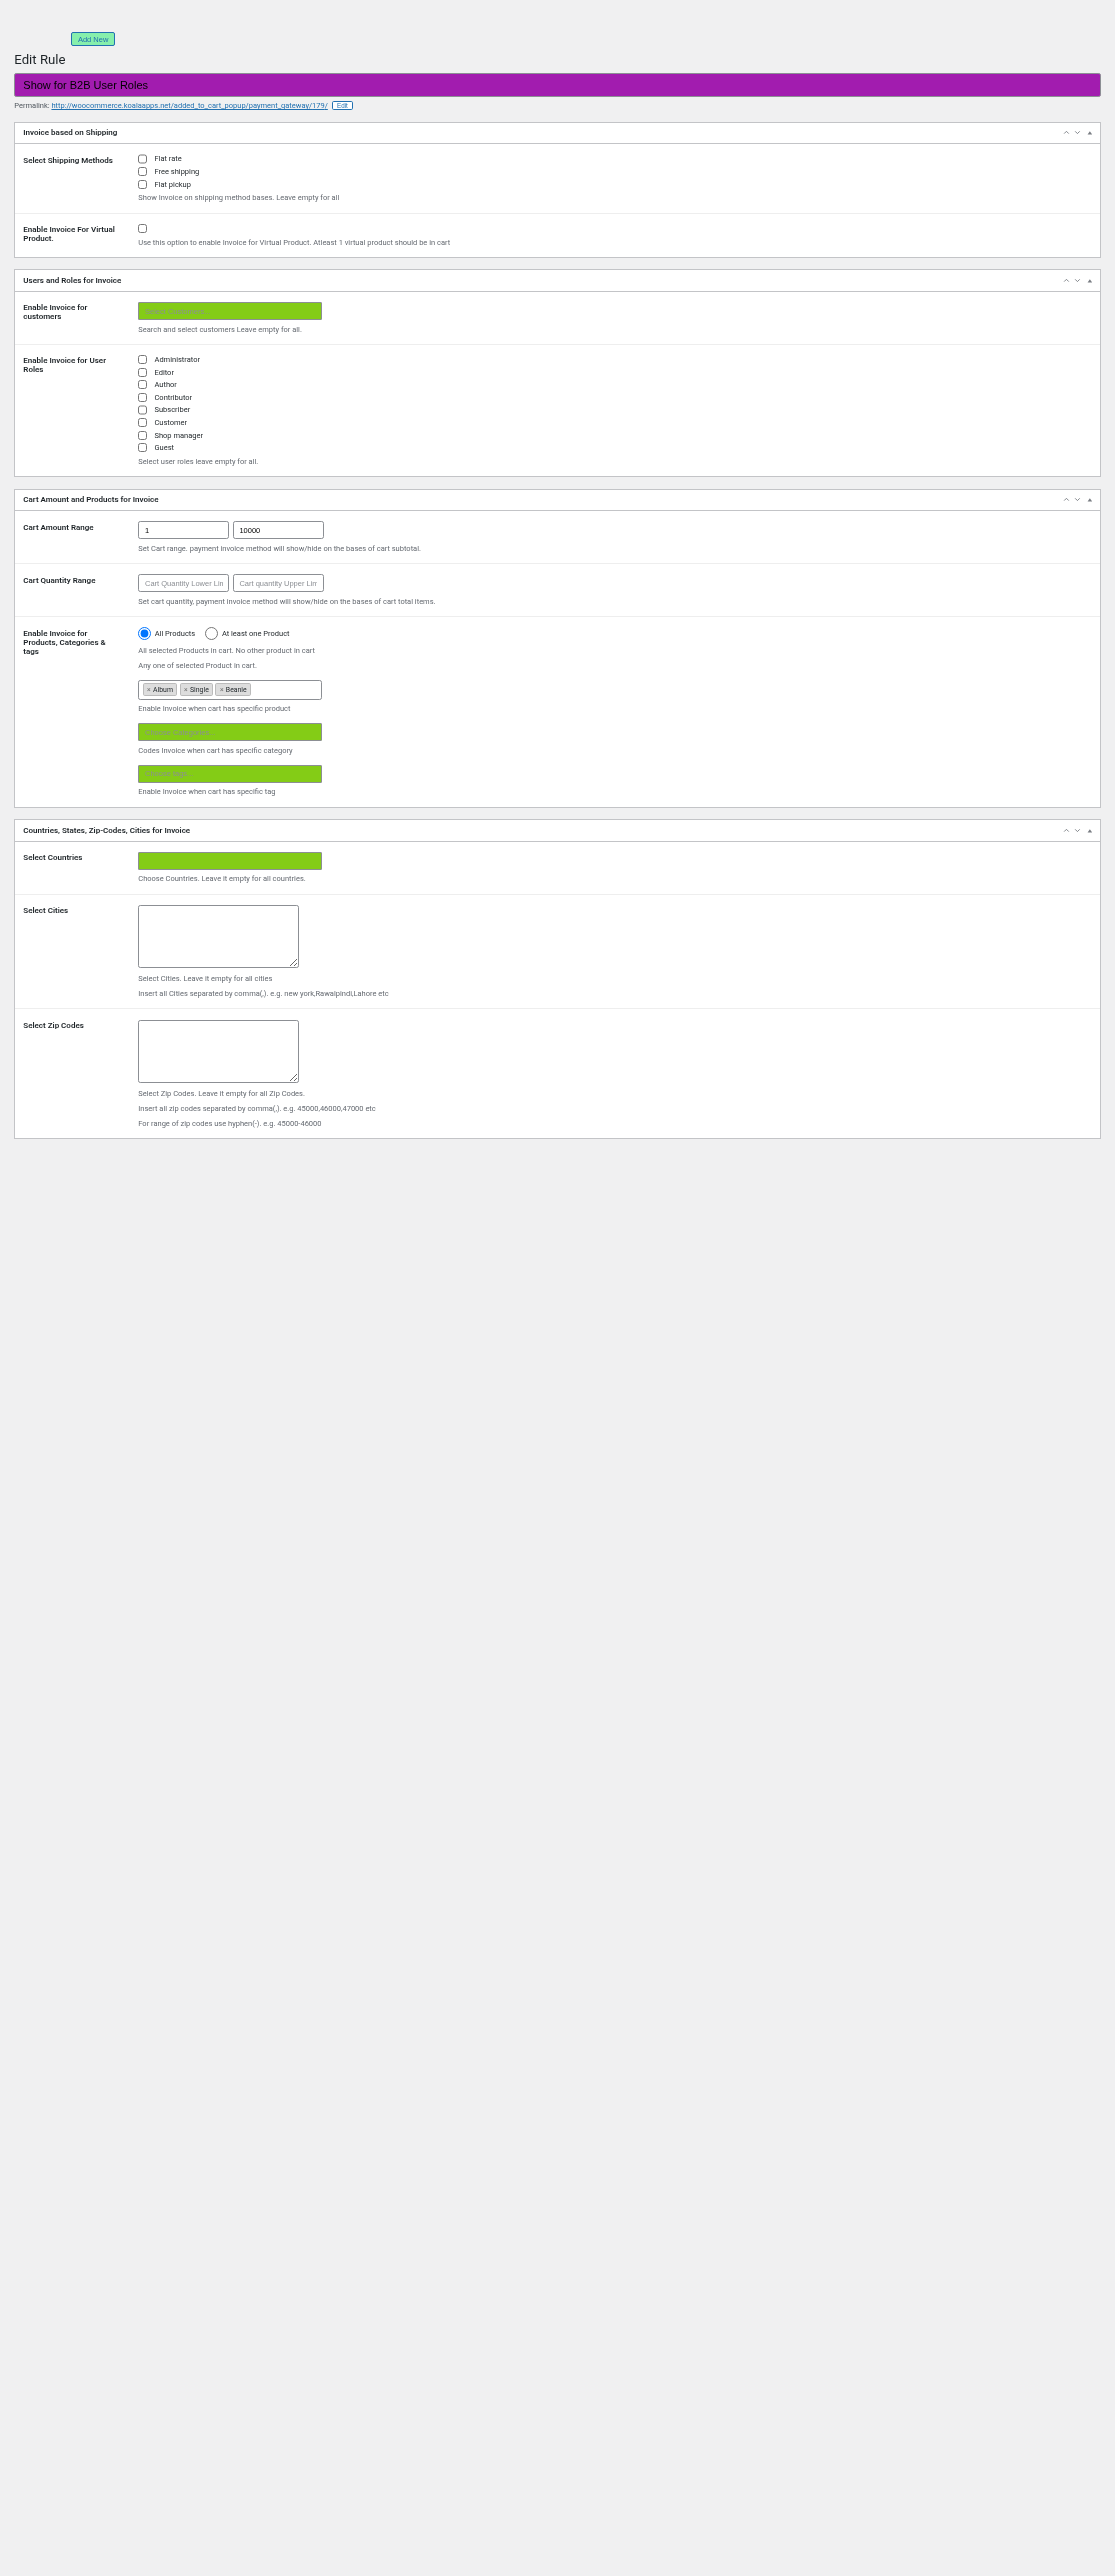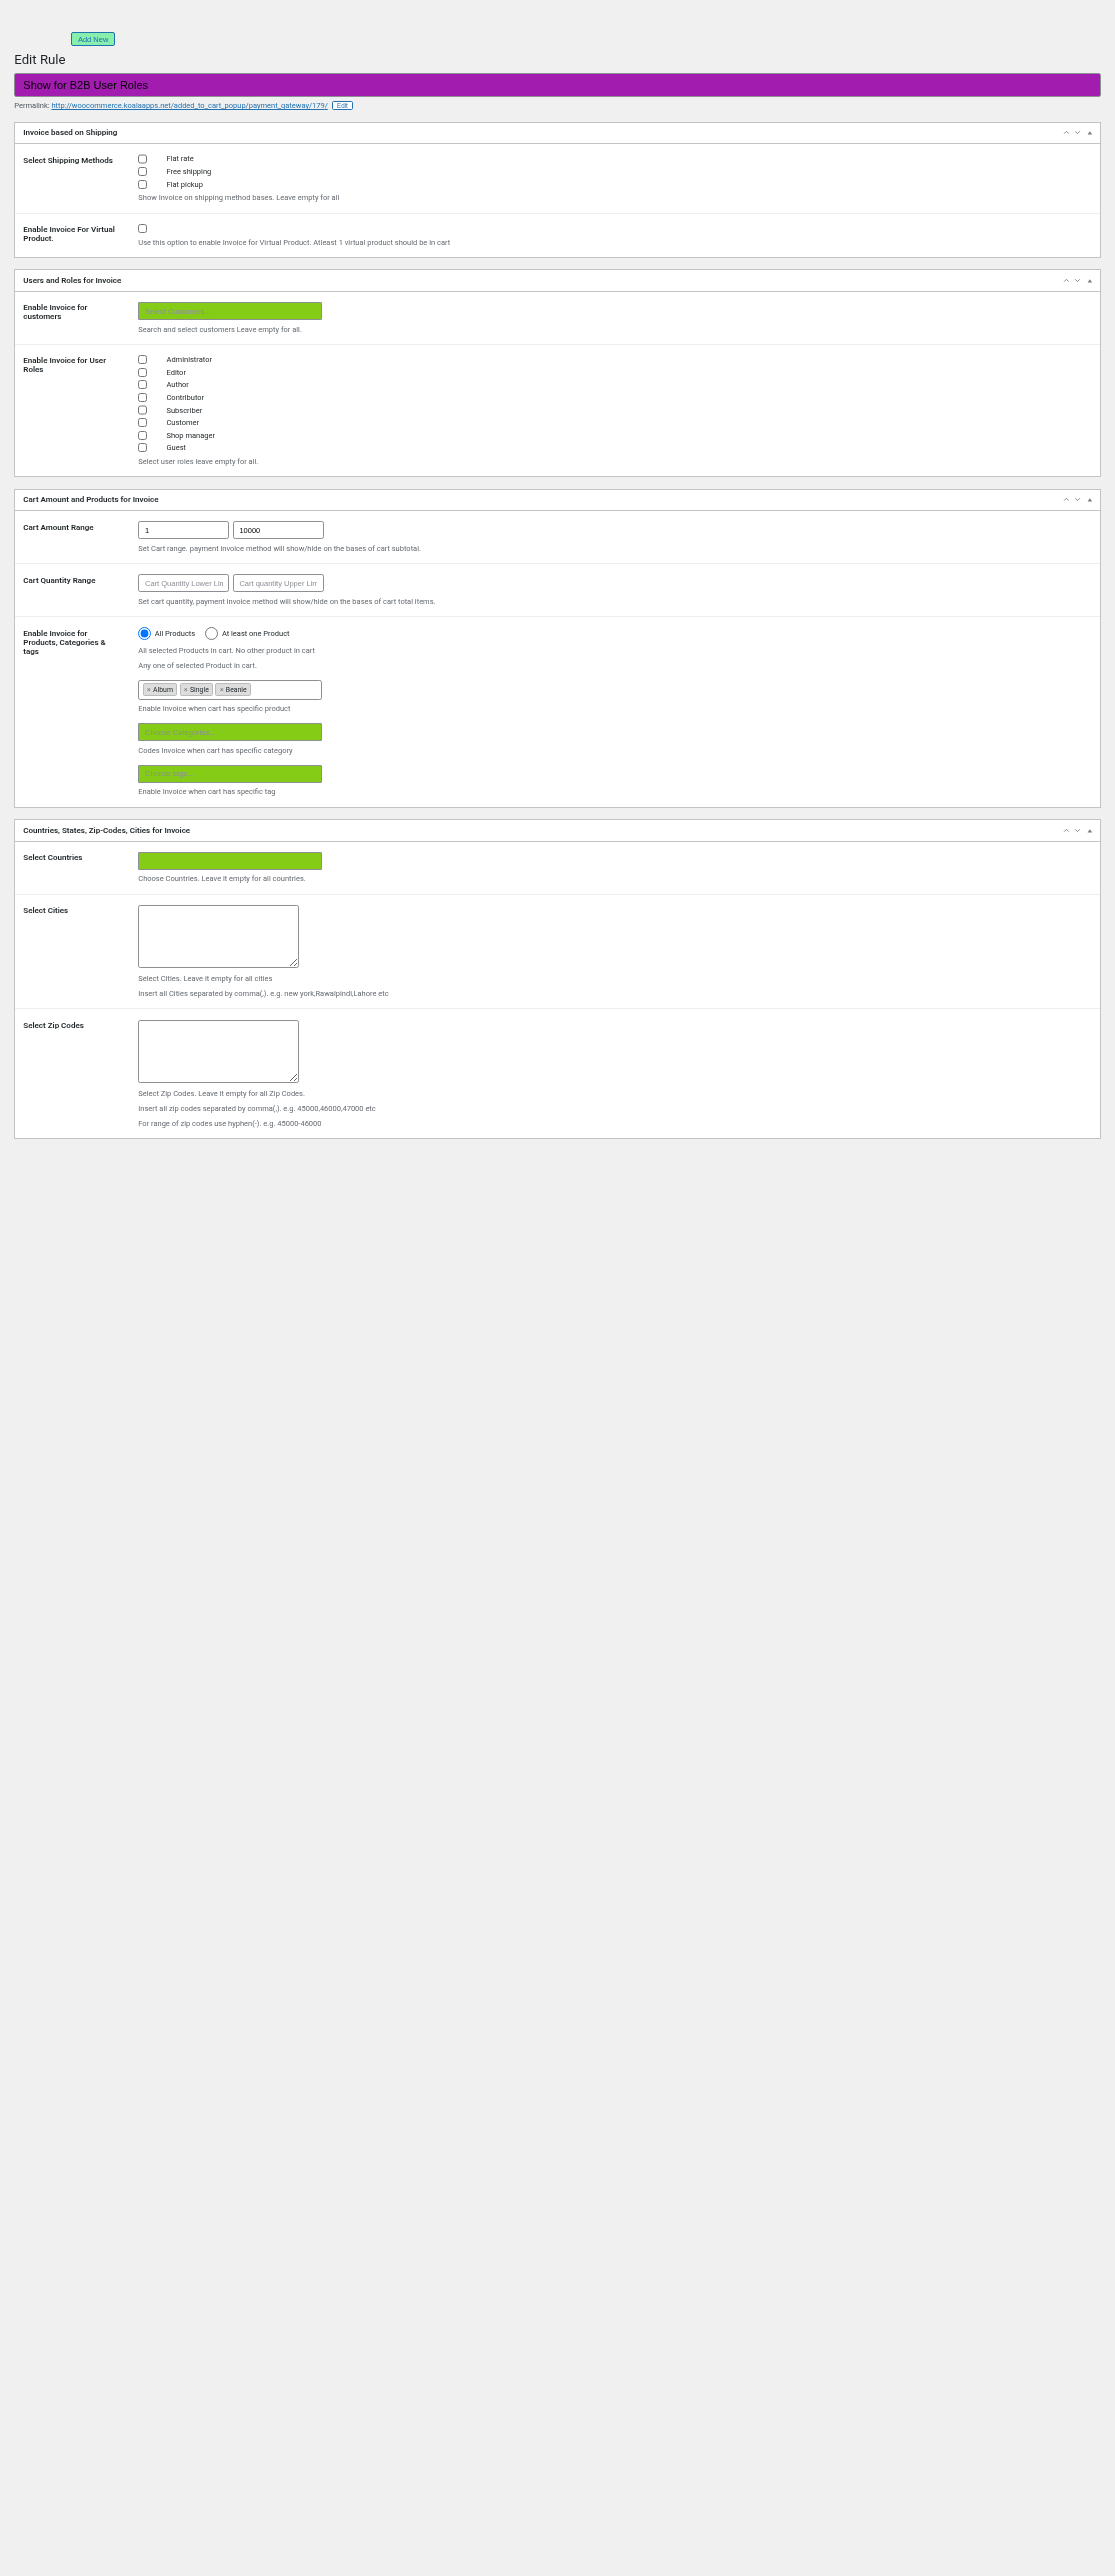--- a/index.html
+++ b/index.html
@@ -108,22 +108,21 @@
   width: 115px;
   vertical-align: top;
   font-size: 8px;
 }
 .form-table td {
   padding: 10.3px 8px;
   vertical-align: top;
 }
 .checkbox-row {
   display: flex;
-  align-items: center;
-  gap: 19px;
+  gap: 7px;
   margin-bottom: 3.4px;
 }
 .checkbox-row input[type="checkbox"] {
   width: 9.2px;
   height: 9.2px;
   border: 0.6px solid #8c8f94;
   border-radius: 1.7px;
   cursor: pointer;
 }
 .radio-row {

